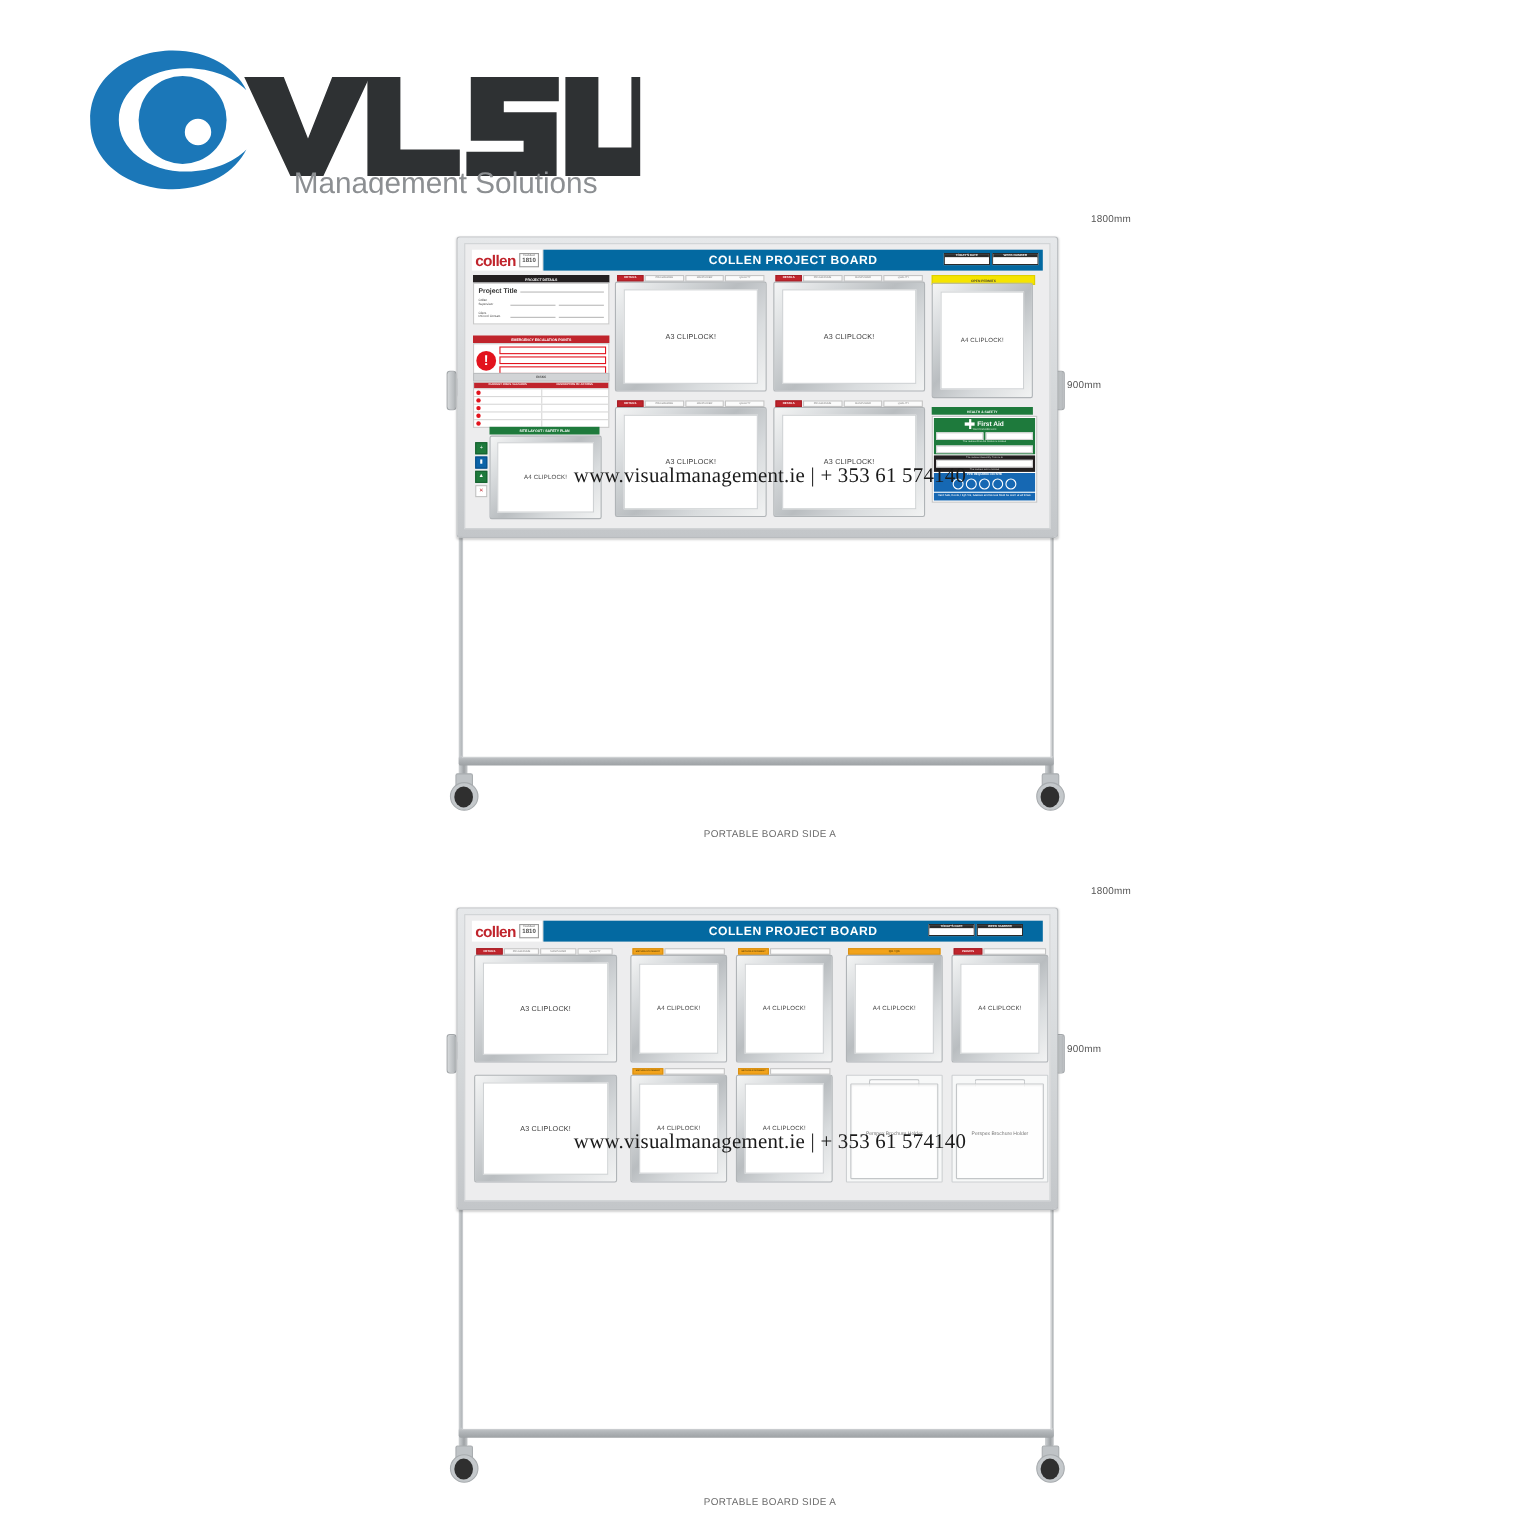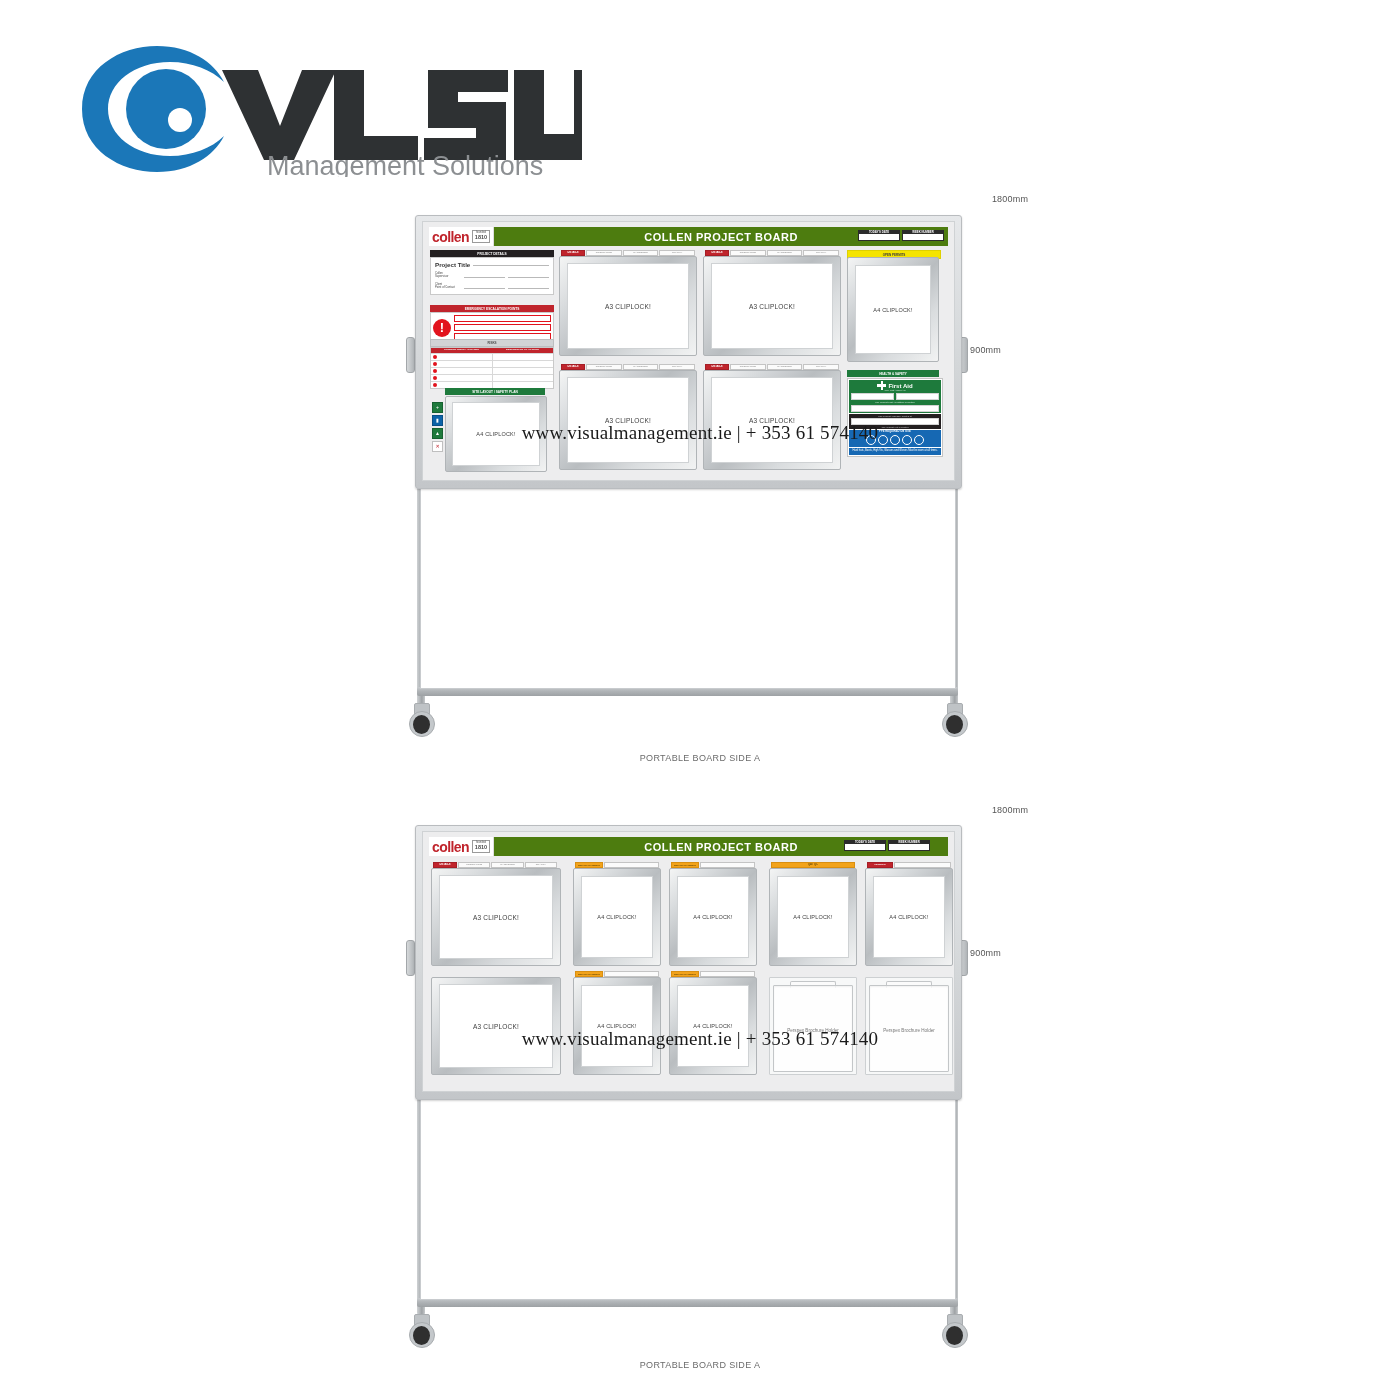--- a/index.html
+++ b/index.html
@@ -32,21 +32,21 @@
   .surface{position:absolute;background:#ededee;border:1px solid #cfd2d4;}
   .lowerpanel{position:absolute;background:#ffffff;border:1px solid #c8cbce;}
 
   
   .hdr{position:absolute;display:flex;align-items:stretch;}
   .hdr-logo{background:#ffffff;display:flex;align-items:center;padding:0 3px;border-right:1px solid #ddd;}
   .collen{color:#c0242c;font-weight:bold;letter-spacing:-.6px;line-height:1;}
   .founded{border:1px solid #9a9a9a;padding:1px 2px;margin-left:3px;line-height:1;text-align:center;color:#4a4a4a;}
   .founded .f1{font-size:2.6px;display:block;letter-spacing:.1px;}
   .founded .f2{font-weight:bold;display:block;}
-  .hdr-bar{flex:1;background:#4d7c0f;display:flex;align-items:center;justify-content:center;position:relative;}
+  .hdr-bar{flex:1;background:#0369a1;display:flex;align-items:center;justify-content:center;position:relative;}
   .hdr-title{color:#fff;font-weight:bold;letter-spacing:.5px;white-space:nowrap;}
   .datebox{position:absolute;display:flex;gap:2px;}
   .dfield{background:#fff;border:1px solid #2b2b2b;}
   .dfield .dlab{background:#2b2b2b;color:#fff;text-align:center;font-weight:bold;line-height:1.1;}
   .dfield .dval{height:6px;background:#fff;}
 
   
   .sect{position:absolute;}
   .panel{background:#fff;border:1px solid #c9c9c9;}
 

